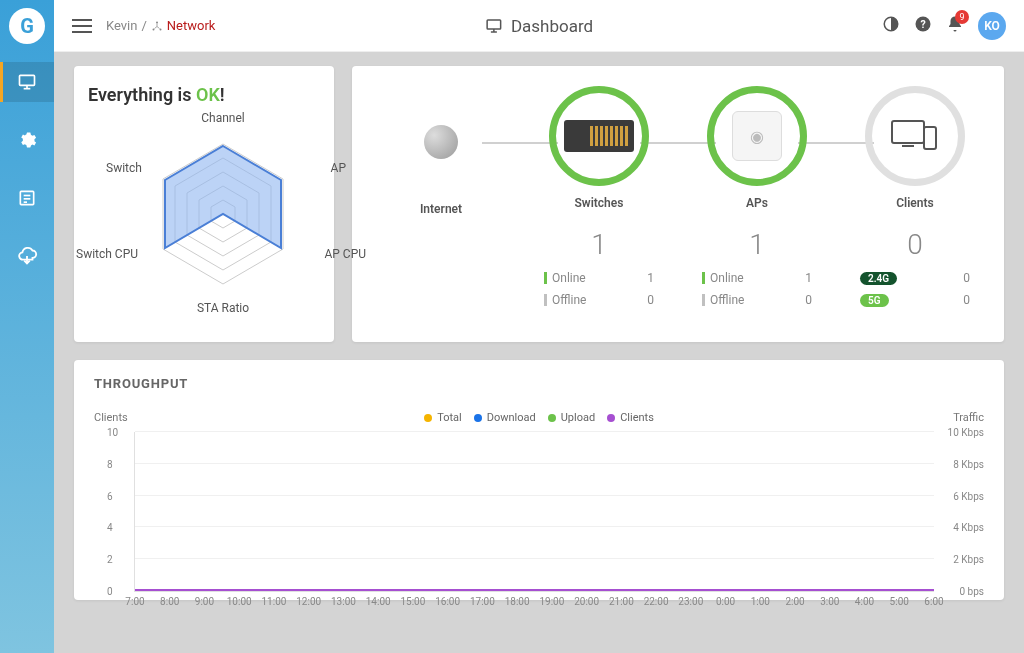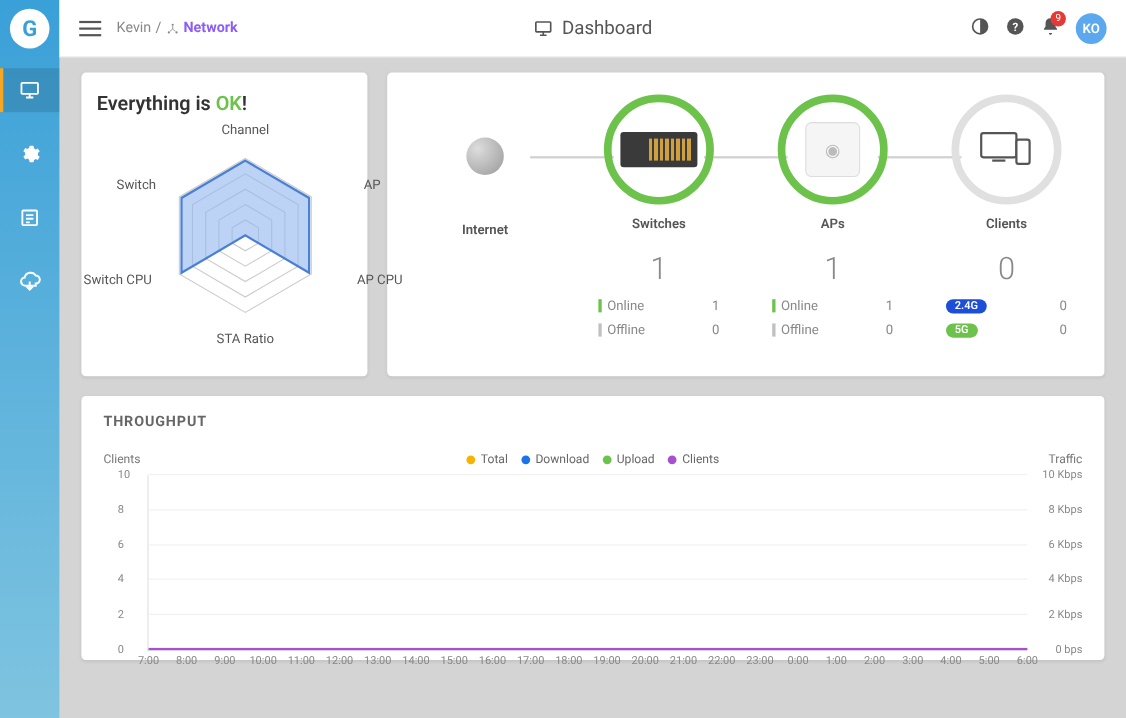--- a/index.html
+++ b/index.html
@@ -9,21 +9,21 @@
   .sidebar .logo { width: 36px; height: 36px; background: #fff; border-radius: 50%; display: flex; align-items: center; justify-content: center; color: #3aa0d8; font-weight: bold; font-size: 20px; }
   .sidebar .nav-item { width: 100%; height: 40px; display: flex; align-items: center; justify-content: center; color: #fff; position: relative; cursor: pointer; }
   .sidebar .nav-item.active { background: rgba(0,0,0,0.12); }
   .sidebar .nav-item.active::before { content:""; position:absolute; left:0; top:0; bottom:0; width:3px; background:#f5a623; }
   .main { flex:1; display:flex; flex-direction:column; }
   .topbar { height: 52px; background:#fff; display:flex; align-items:center; padding: 0 18px; border-bottom: 1px solid #eee; position:relative; }
   .topbar-left { display:flex; align-items:center; gap:14px; }
   .hamburger { cursor:pointer; display:flex; flex-direction:column; gap:4px; }
   .hamburger span { display:block; width:20px; height:2px; background:#555; }
   .breadcrumb { font-size:13px; color:#888; display:flex; align-items:center; gap:4px; }
-  .breadcrumb .net { color:#8b5cf6; font-weight:700; }
+  .breadcrumb .net { color:#b91c1c; font-weight:400; }
   .topbar-center { position:absolute; left:50%; transform:translateX(-50%); display:flex; align-items:center; gap:8px; font-size:17px; color:#555; }
   .topbar-right { margin-left:auto; display:flex; align-items:center; gap:14px; }
   .topbar-right .icon-btn { cursor:pointer; color:#555; position:relative; }
   .bell-badge { position:absolute; top:-5px; right:-5px; background:#e53935; color:#fff; border-radius:50%; width:14px; height:14px; font-size:9px; display:flex; align-items:center; justify-content:center; }
   .avatar { width:28px; height:28px; border-radius:50%; background:#5ba8ef; color:#fff; display:flex; align-items:center; justify-content:center; font-size:12px; font-weight:600; }
   .content { flex:1; padding: 14px 20px; overflow:auto; }
   .row1 { display:flex; gap:18px; }
   .card { background:#fff; border-radius:4px; box-shadow:0 1px 3px rgba(0,0,0,0.08); }
   .status-card { width: 260px; height: 276px; padding: 18px 14px; }
   .status-title { font-size:18px; font-weight:600; color:#333; }
@@ -38,21 +38,21 @@
   .topo-circle.gray { border:7px solid #e0e0e0; }
   .topo-circle.plain { border:none; }
   .topo-name { font-size:12px; font-weight:600; color:#555; margin-top:10px; }
   .topo-count { font-size:28px; color:#888; margin-top:18px; font-weight:300; }
   .topo-stats { margin-top:10px; width:110px; display:flex; flex-direction:column; gap:8px; font-size:12px; color:#888; }
   .topo-stat { display:flex; align-items:center; justify-content:space-between; }
   .topo-stat .lab { display:flex; align-items:center; gap:5px; }
   .tick-green { width:3px; height:12px; background:#6cc24a; }
   .tick-gray { width:3px; height:12px; background:#c0c0c0; }
   .pill { padding:1px 8px; border-radius:9px; color:#fff; font-size:10px; font-weight:600; }
-  .pill-blue { background:#1d4ed8; }
+  .pill-blue { background:#14532d; }
   .pill-green { background:#6cc24a; }
   .topo-line { position:absolute; top:56px; left:76%; width:48%; height:2px; background:#d0d0d0; z-index:0; }
   .throughput { margin-top:18px; padding:16px 20px 8px; }
   .tp-head { display:flex; align-items:center; }
   .tp-title { font-size:13px; font-weight:700; letter-spacing:0.8px; color:#666; }
   .tp-controls { margin-left:auto; display:flex; gap:10px; }
   .dropdown { border:1px solid #d5d5d5; border-radius:3px; padding:5px 10px; font-size:12px; color:#666; display:flex; align-items:center; gap:6px; cursor:pointer; }
   .tp-body { position:relative; margin-top:20px; }
   .tp-axislabel { font-size:11px; color:#777; position:absolute; }
   .legend { display:flex; gap:12px; justify-content:center; font-size:11px; color:#666; }

